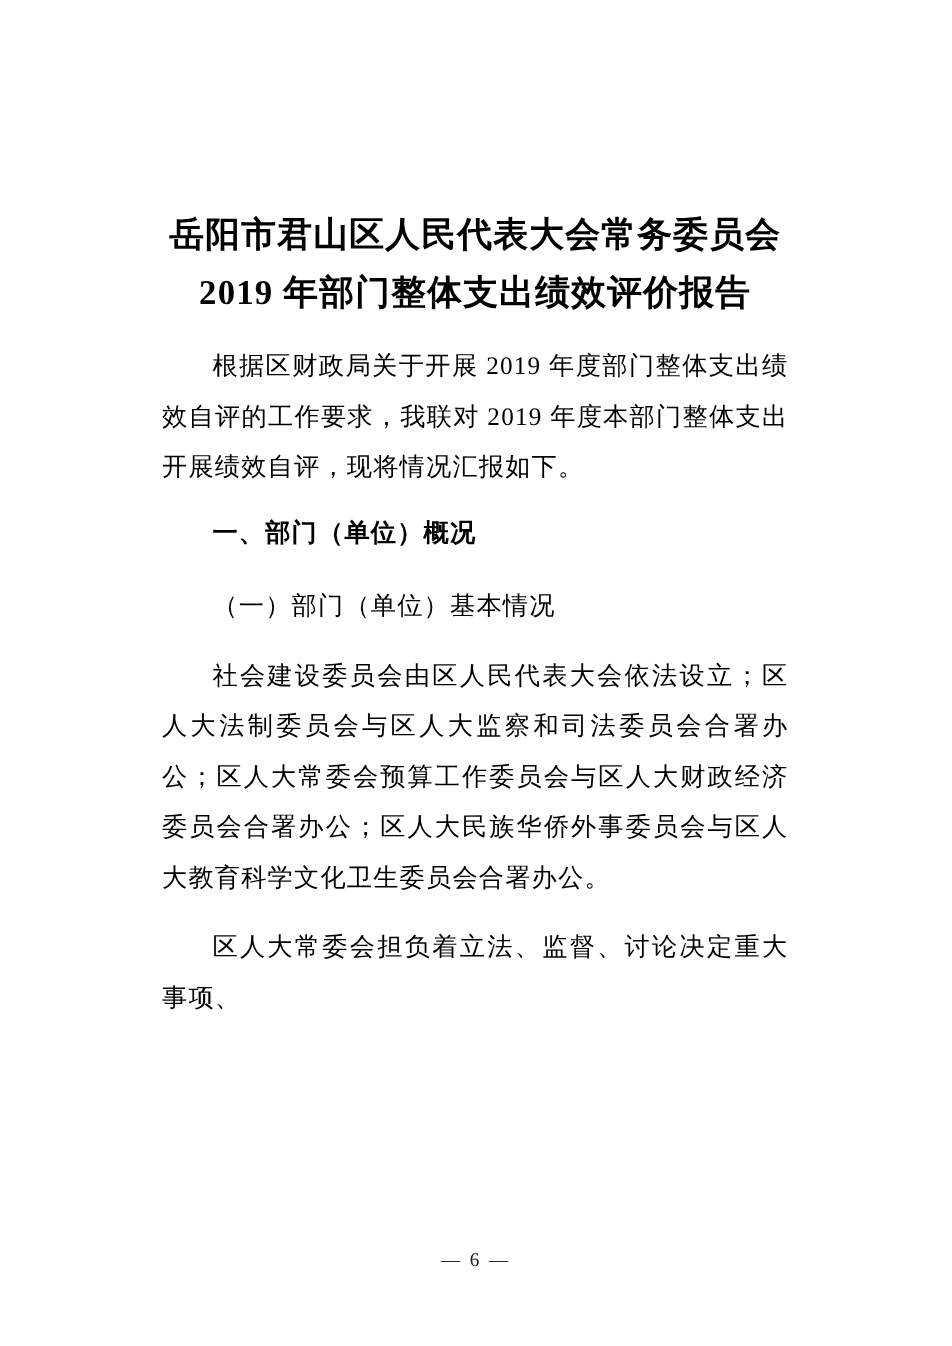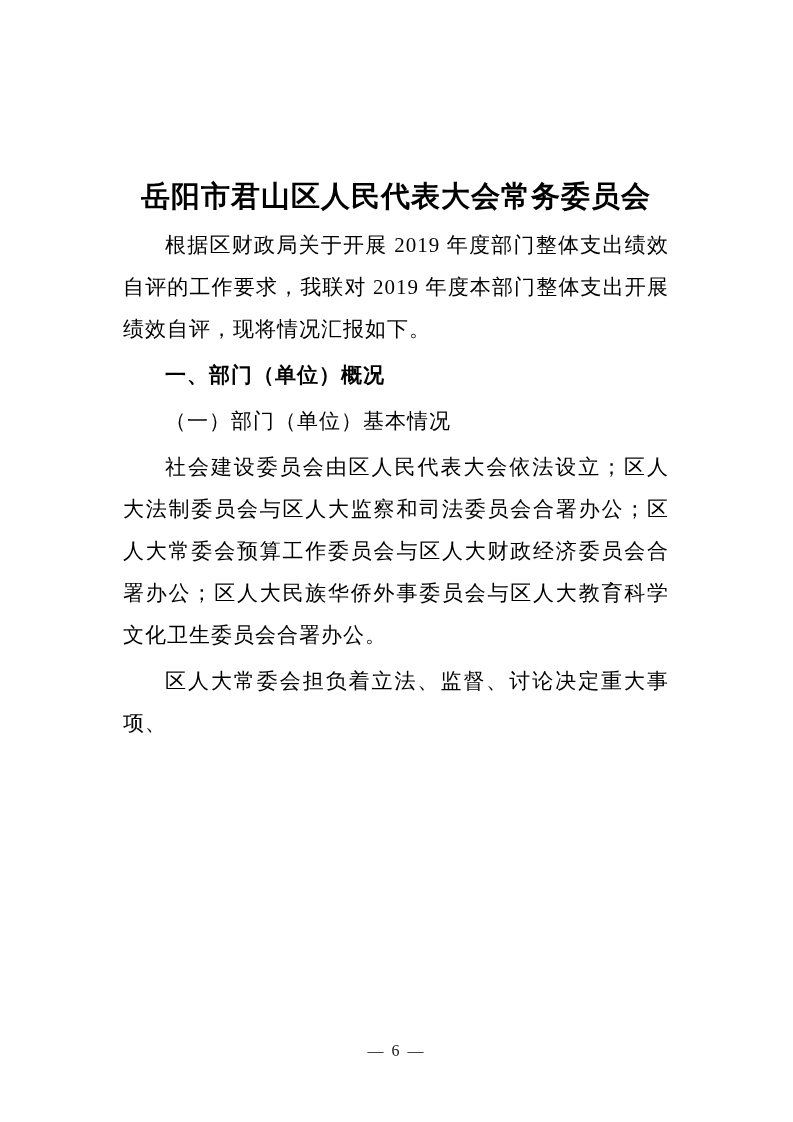--- a/index.html
+++ b/index.html
@@ -24,31 +24,31 @@
     text-align: center;
     font-size: 29px;
     font-weight: 700;
     line-height: 48px;
     letter-spacing: 1px;
     color: #000000;
   }
   .title-line { display: block; white-space: nowrap; }
   .doc-body { margin: 0; }
   .para {
-    margin: 4px;
+    margin: 16px;
     font-size: 21px;
     line-height: 42px;
     letter-spacing: 1px;
     text-align: justify;
     text-justify: inter-character;
     color: #000000;
   }
   .indent { text-indent: 2em; }
   .heading-bold {
-    font-family: Liberation Serif, serif;
+    font-family: Liberation Mono, monospace;
     font-weight: 700;
     text-indent: 2em;
   }
   .subheading-kai {
     text-indent: 2em;
     font-weight: 400;
   }
   .page-footer {
     position: absolute;
     left: 0;
@@ -62,20 +62,21 @@
     font-family: "Liberation Serif", "DejaVu Serif", serif;
   }
 </style>
 </head>
 <body>
 
 <div class="page">
 
   <h1 class="doc-title">
     <span class="title-line">岳阳市君山区人民代表大会常务委员会</span>
+    <span class="title-line">2019 年部门整体支出绩效评价报告</span>
   </h1>
 
   <div class="doc-body">
     <p class="para indent">根据区财政局关于开展 2019 年度部门整体支出绩效自评的工作要求，我联对 2019 年度本部门整体支出开展绩效自评，现将情况汇报如下。</p>
     <p class="para heading-bold">一、部门（单位）概况</p>
     <p class="para subheading-kai">（一）部门（单位）基本情况</p>
     <p class="para indent">社会建设委员会由区人民代表大会依法设立；区人大法制委员会与区人大监察和司法委员会合署办公；区人大常委会预算工作委员会与区人大财政经济委员会合署办公；区人大民族华侨外事委员会与区人大教育科学文化卫生委员会合署办公。</p>
     <p class="para indent">区人大常委会担负着立法、监督、讨论决定重大事项、</p>
   </div>
 

